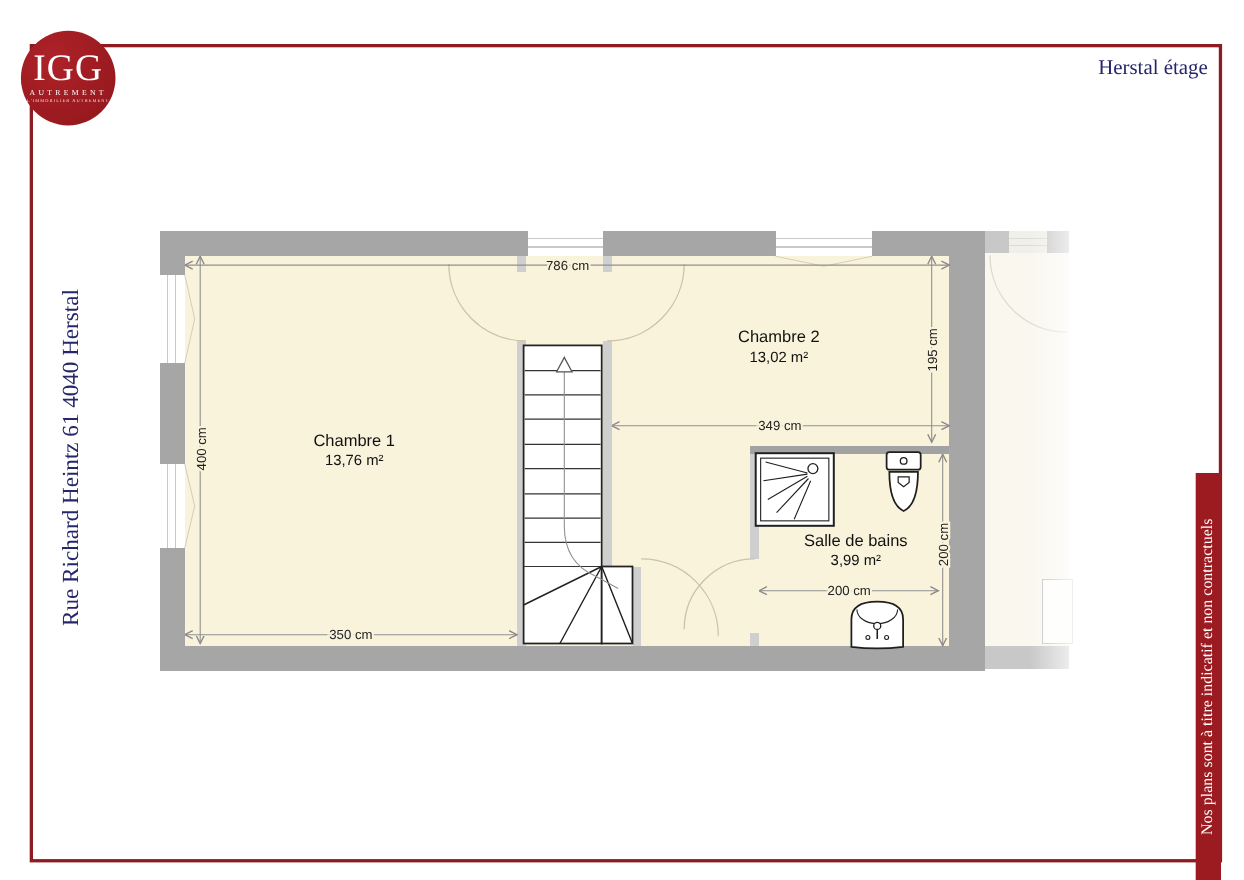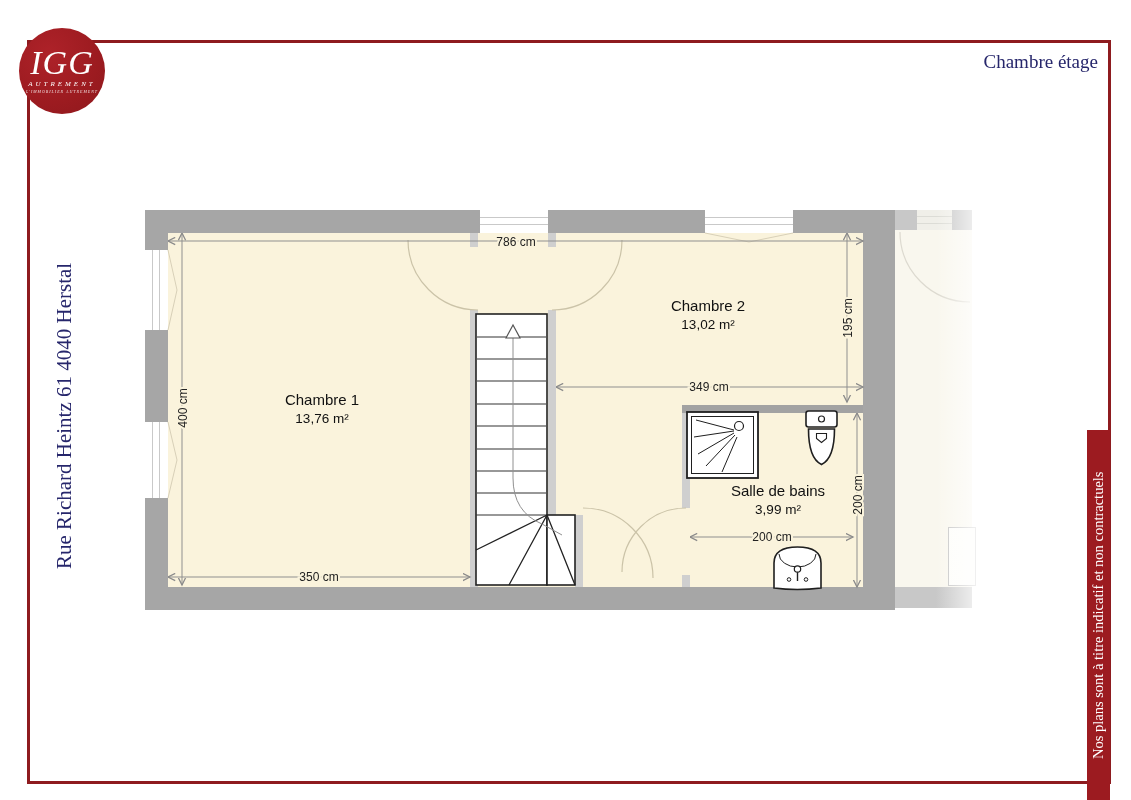--- a/index.html
+++ b/index.html
@@ -8,21 +8,21 @@
     font-family:"Liberation Sans", sans-serif;overflow:hidden;
   }
   .page-border{
     position:absolute;left:27px;top:40px;width:1084px;height:744px;
     border:3px solid #8e1b1f;box-sizing:border-box;
   }
   .logo-circle{
     position:absolute;left:19px;top:28px;width:86px;height:86px;border-radius:50%;
     background:radial-gradient(circle at 35% 30%, #ae2229 0%, #9c1b20 60%, #8e181d 100%);
     display:flex;flex-direction:column;align-items:center;justify-content:center;
-    color:#fff;z-index:5;text-align:left;font-style:italic;
+    color:#fff;z-index:5;text-align:left;
   }
   .logo-monogram{font-family:"Liberation Serif", serif;font-size:34px;line-height:30px;letter-spacing:1px;}
   .logo-name{font-family:"Liberation Serif", serif;font-size:7px;letter-spacing:3px;margin-top:2px;}
   .logo-tagline{font-family:"Liberation Serif", serif;font-size:4px;letter-spacing:1px;opacity:.85;margin-top:1px;}
   .floor-title{
     position:absolute;top:51px;right:33px;
     font-family:"Liberation Serif", serif;font-size:19px;color:#26266b;z-index:4;
   }
   .address-vert{
     position:absolute;left:46px;top:240px;height:352px;width:36px;
@@ -46,21 +46,21 @@
 <body>
 
 <div class="page-border"></div>
 
 <div class="logo-circle">
   <div class="logo-monogram">IGG</div>
   <div class="logo-name">AUTREMENT</div>
   <div class="logo-tagline">L'IMMOBILIER AUTREMENT</div>
 </div>
 
-<div class="floor-title">Chambre étage</div>
+<div class="floor-title">Herstal étage</div>
 
 <div class="address-vert">Rue Richard Heintz 61 4040 Herstal</div>
 
 <div class="disclaimer-banner">Nos plans sont à titre indicatif et non contractuels</div>
 
 <svg class="plan-svg" width="860" height="430" viewBox="130 195 860 430">
   <defs>
     <linearGradient id="fadeR" x1="0" y1="0" x2="1" y2="0">
       <stop offset="0" stop-color="#ffffff" stop-opacity="0"></stop>
       <stop offset="1" stop-color="#ffffff" stop-opacity="1"></stop>

